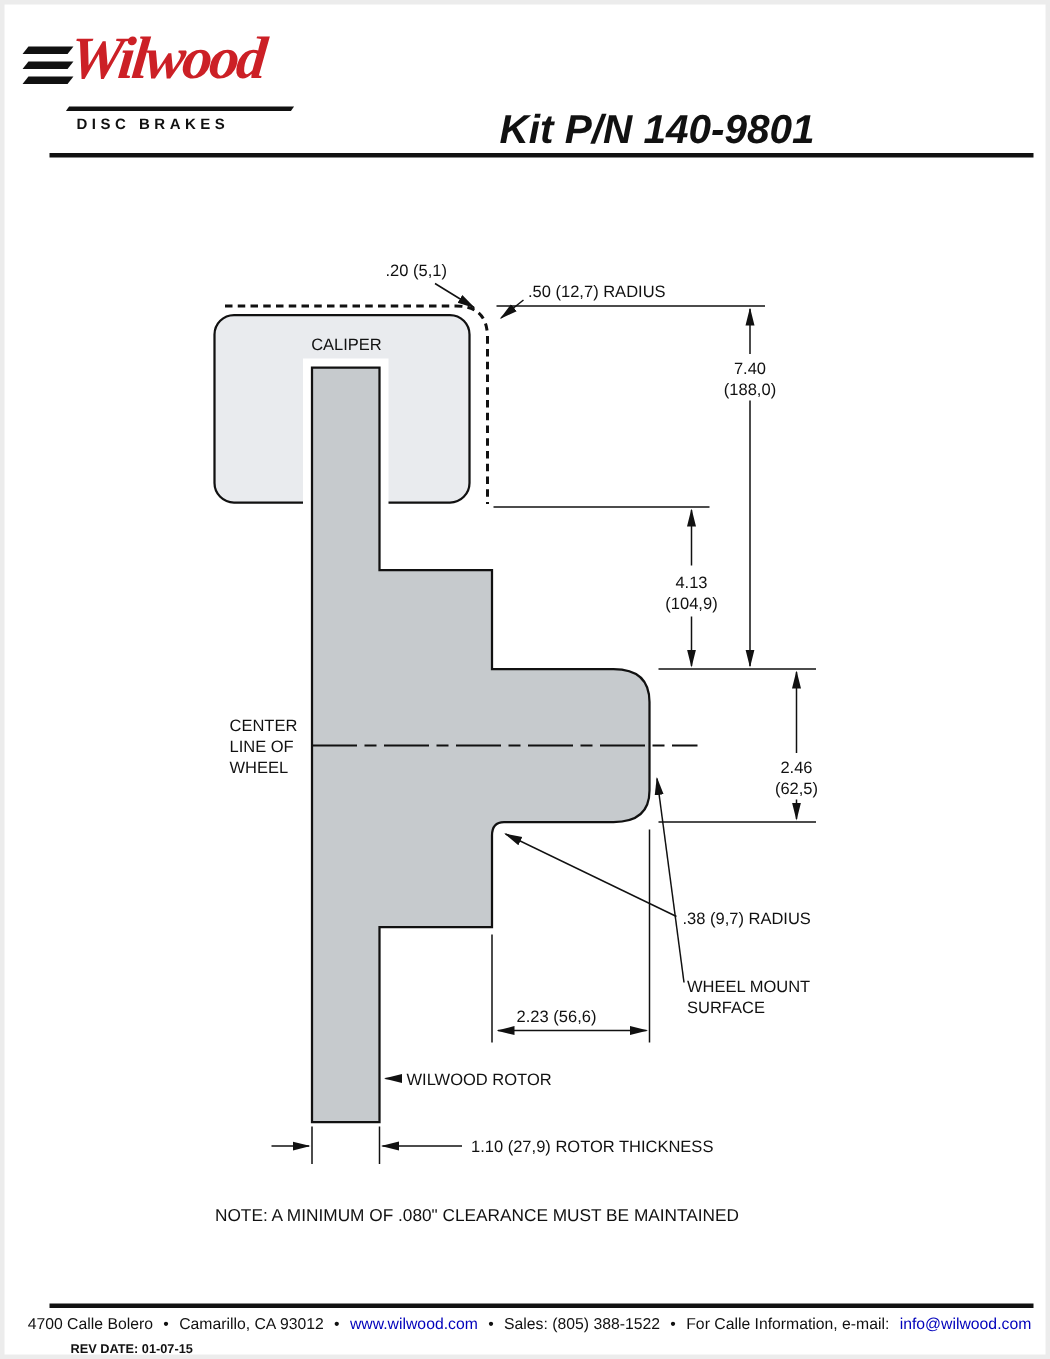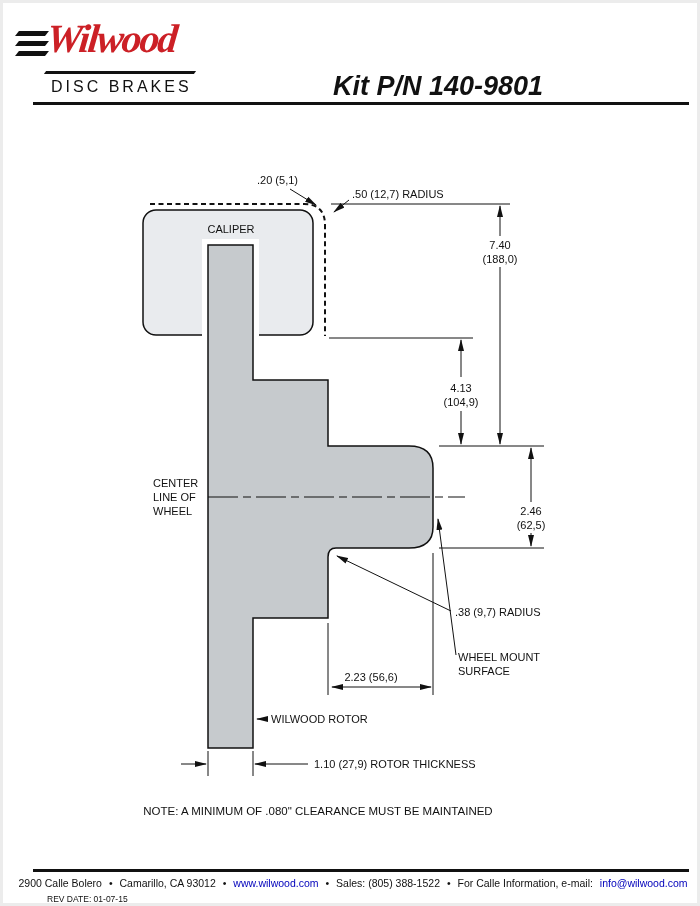--- a/index.html
+++ b/index.html
@@ -20,21 +20,21 @@
   .logo-script {
     position:absolute; left:32px; top:0px;
     font-family:"Liberation Serif", serif;
     font-style: italic; font-weight: bold;
     font-size: 40px; letter-spacing:-2px;
     transform: skewX(-6deg);
   }
   .logo-underline { position:absolute; left:30px; top:56px; width:150px; height:3px; background:#111; transform: skewX(-35deg); }
   .logo-tagline {
     position:absolute; left:36px; top:63px;
-    font-size:16px; font-weight:normal; letter-spacing:3px; color:#111;
+    font-size:10px; font-weight:bold; letter-spacing:3px; color:#111;
   }
   .hdr-title {
     position:absolute; left:200px; top:28px; width:470px;
     text-align:center; font-size:20px; font-weight:bold; font-style:italic;
   }
   .hdr-subtitle {
     position:absolute; left:200px; top:68px; width:470px;
     text-align:center; font-size:27px; font-weight:bold; font-style:italic;
   }
   .rule { position:absolute; left:30px; width:656px; height:3px; background:#111; }
@@ -48,21 +48,21 @@
     position:absolute; left:55px; top:801px; width:520px;
     text-align:center; font-size:11.5px; line-height:15px; color:#111;
   }
   
   .footer-text {
     position:absolute; left:0; top:874px; width:700px;
     text-align:center; font-size:10.5px; color:#111;
   }
   .footer-text span { margin:0 2px; }
   .link { color:#0000bb; cursor:pointer;text-align:right; }
-  .rev-date { position:absolute; left:44px; top:891px; font-size:8.5px; color:#111; }
+  .rev-date { position:absolute; left:44px; top:891px; font-size:8.5px; color:#111;font-weight:bold; }
 </style>
 </head>
 <body>
 
 <div class="page">
 
   <div class="logo">
     <div class="speed-lines">
       <div class="speed-line"></div>
       <div class="speed-line"></div>
@@ -148,21 +148,21 @@
     <text class="dim" x="150" y="498" text-anchor="start">LINE OF</text>
     <text class="dim" x="150" y="512" text-anchor="start">WHEEL</text>
   </svg>
 
   <div class="note">
     <div>NOTE: A MINIMUM OF .080" CLEARANCE MUST BE MAINTAINED</div>
   </div>
 
   <div class="rule rule-bottom"></div>
   <div class="footer-text">
-    <span>2900 Calle Bolero</span>
+    <span>4700 Calle Bolero</span>
     <span>•</span>
     <span>Camarillo, CA 93012</span>
     <span>•</span>
     <span class="link">www.wilwood.com</span>
     <span>•</span>
     <span>Sales: (805) 388-1522</span>
     <span>•</span>
     <span>For Calle Information, e-mail:</span>
     <span class="link">info@wilwood.com</span>
   </div>

